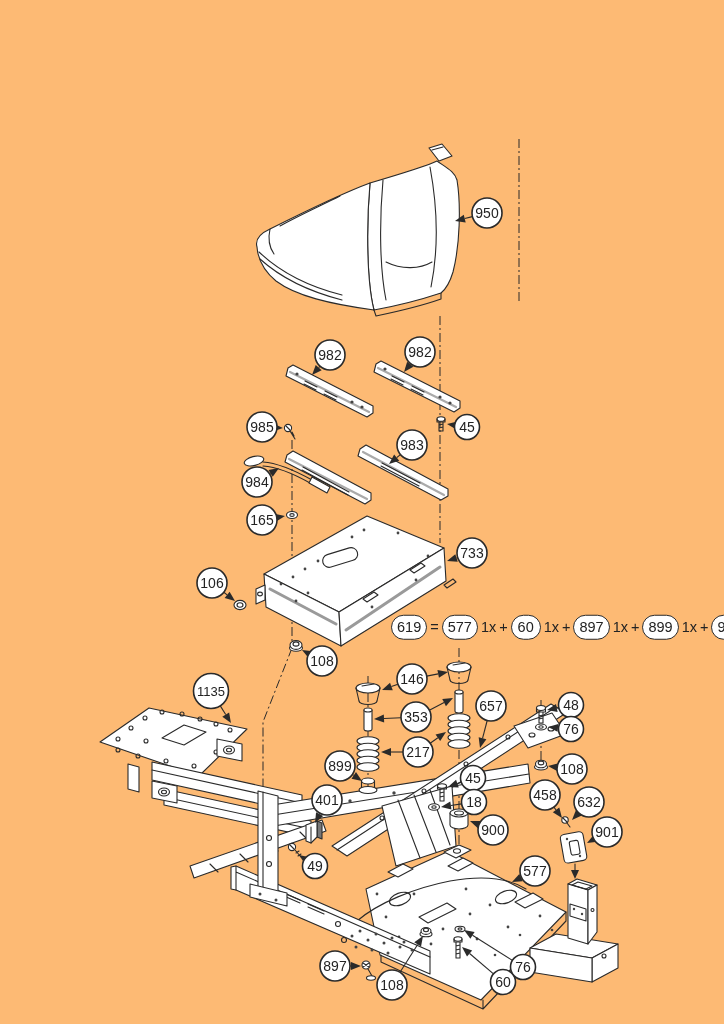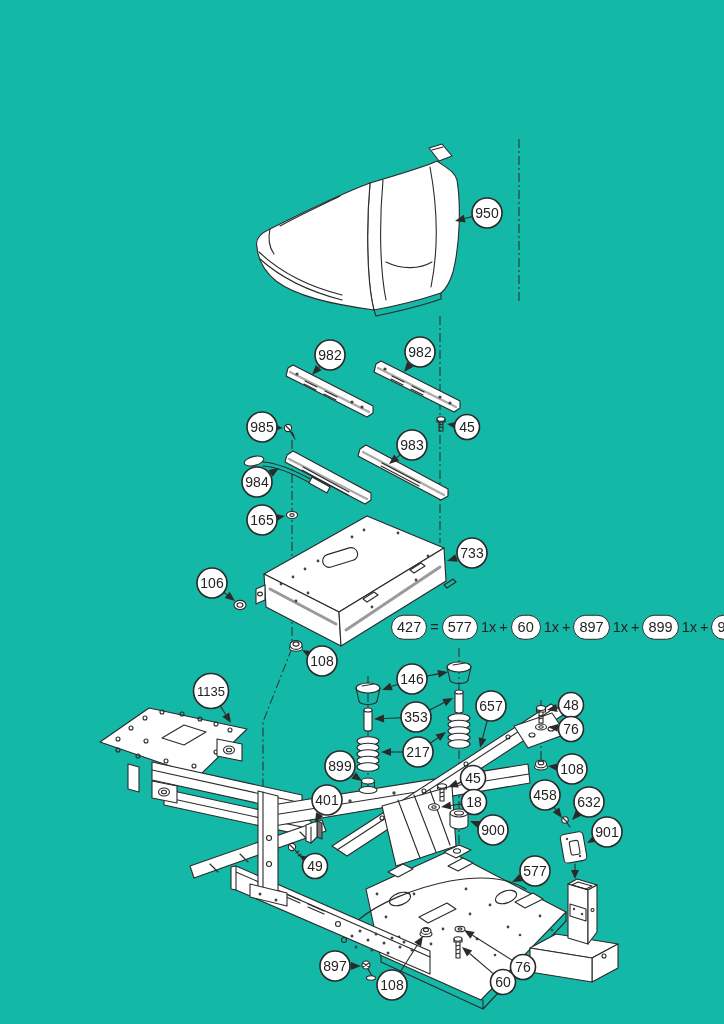--- a/index.html
+++ b/index.html
@@ -1,16 +1,16 @@
 <!DOCTYPE html>
 <html><head>
 <meta charset="utf-8">
 <style>
   html,body{margin:0;padding:0;background:#fff;}
-  .stage{position:relative;width:724px;height:1024px;background:#14b8a6;overflow:hidden;
+  .stage{position:relative;width:724px;height:1024px;background:#fdba74;overflow:hidden;
          font-family:"Liberation Sans","DejaVu Sans",sans-serif;color:#232323;}
   svg{position:absolute;left:0;top:0;}
   .art{stroke:#2a2a2a;fill:none;stroke-width:1.1;stroke-linecap:round;stroke-linejoin:round;}
   .cl{stroke:#2a2a2a;stroke-width:1;stroke-dasharray:9 3 2 3;fill:none;}
   .wf{fill:#ffffff;}
   .hole{fill:#444;stroke:none;}
   .stripe{stroke:#9a9a9a;stroke-width:3;}
   .stripe2{stroke:#aaaaaa;stroke-width:2.2;}
   .darkface{fill:#777;stroke:#2a2a2a;}
   #formula{position:absolute;display:flex;align-items:center;gap:3px;white-space:nowrap;
@@ -594,21 +594,21 @@
         <g>
           <line x1="512.4101171603884" y1="960.3588870327859" x2="472.4719062716893" y2="935.3128903737712"></line>
           <polygon points="464,930 474.5970624211978,931.9241278650954 470.3467501221808,938.701652882447"></polygon>
           <circle cx="523" cy="967" r="12.5"></circle>
           <text x="523" y="972.04" text-anchor="middle" font-size="14">76</text>
         </g>
       </g>
 </svg>
 
 <div id="formula" style="left: 391px; top: 627px;">
-      <span class="fc">427</span>
+      <span class="fc">619</span>
       <span class="ft">=</span>
       <span class="fc">577</span>
       <span class="ft">1x</span>
       <span class="ft">+</span>
       <span class="fc">60</span>
       <span class="ft">1x</span>
       <span class="ft">+</span>
       <span class="fc">897</span>
       <span class="ft">1x</span>
       <span class="ft">+</span>

